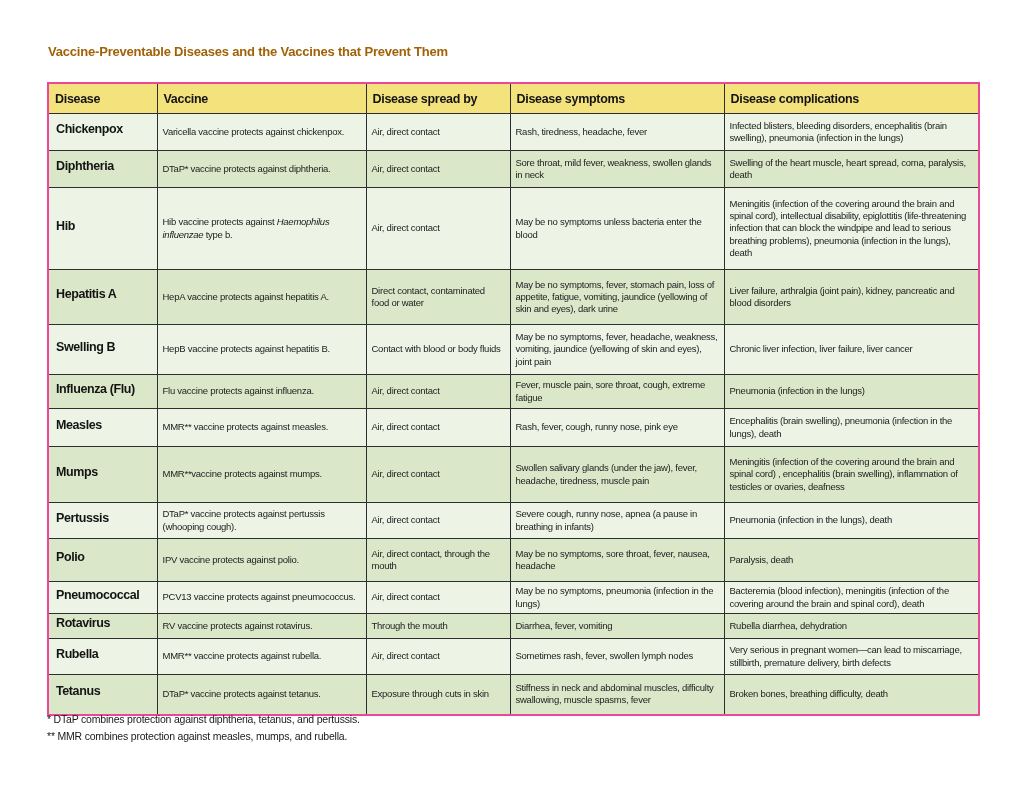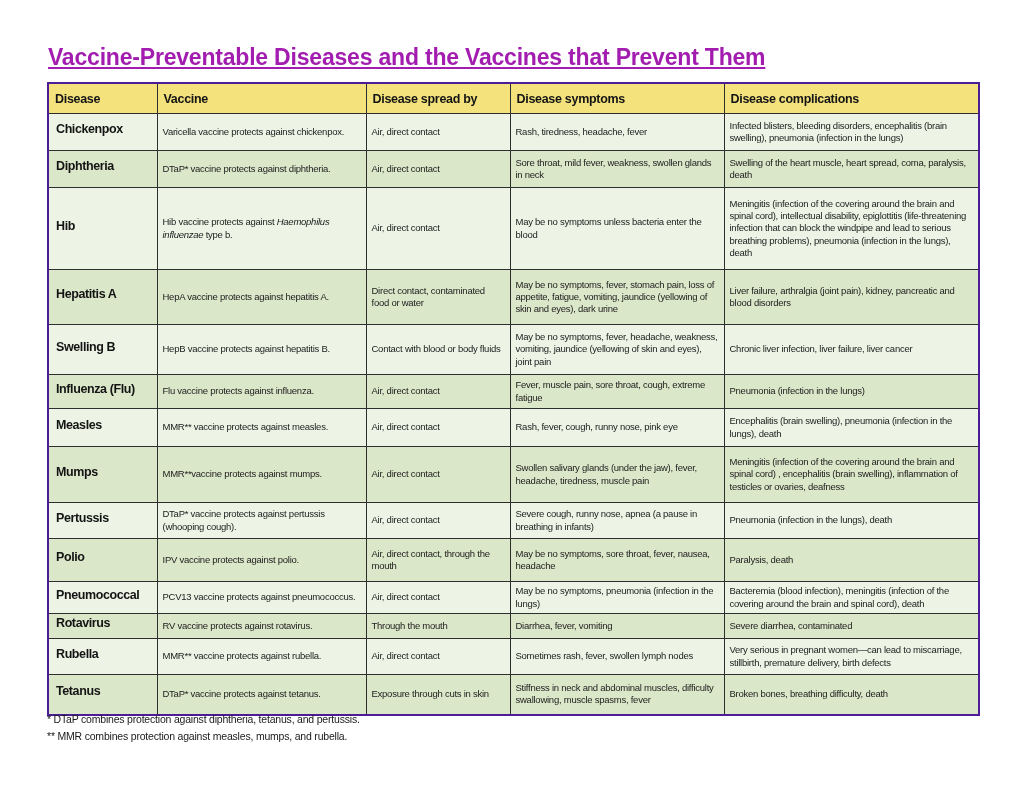--- a/index.html
+++ b/index.html
@@ -1,24 +1,24 @@
 <!DOCTYPE html>
 <html><head>
 <meta charset="utf-8">
 <style>
   html,body { margin:0; padding:0; background:#ffffff; }
   body { width:1024px; height:791px; font-family:"Liberation Sans", sans-serif; }
   .page { position:relative; width:1024px; height:791px; background:#ffffff; overflow:hidden; }
 
-  .title { position:absolute; left:48px; top:44px; font-size:23px; font-weight:bold;
-           color:#a21caf; letter-spacing:-0.2px;text-decoration:underline; }
+  .title { position:absolute; left:48px; top:44px; font-size:13px; font-weight:bold;
+           color:#a16207; letter-spacing:-0.2px; }
 
   table.vtable { position:absolute; left:47px; top:82px; width:931px;
                  border-collapse:collapse; table-layout:fixed;
-                 border:2px solid #4c1d95; }
+                 border:2px solid #ec4899; }
   table.vtable td { border:1px solid #2e2e2e; vertical-align:middle; overflow:hidden; }
 
   thead td { background:#f4e27d; font-weight:bold; font-size:12.5px; letter-spacing:-0.3px;
              color:#141414; padding:2px 6px; height:25px; }
 
   td.disease { font-weight:bold; font-size:12.5px; letter-spacing:-0.4px; color:#141414;
                padding:2px 4px 8px 7px; white-space:nowrap; }
   td.cell { font-size:9.5px; letter-spacing:-0.25px; line-height:1.28; color:#1c1c1c;
             padding:2px 5px; }
   tr.row-light td { background:#edf3e5; }
@@ -130,21 +130,21 @@
         <td class="cell">PCV13 vaccine protects against pneumococcus.</td>
         <td class="cell">Air, direct contact</td>
         <td class="cell">May be no symptoms, pneumonia (infection in the lungs)</td>
         <td class="cell">Bacteremia (blood infection), meningitis (infection of the covering around the brain and spinal cord), death</td>
       </tr>
       <tr class="row-dark" style="height:25px">
         <td class="disease">Rotavirus</td>
         <td class="cell">RV vaccine protects against rotavirus.</td>
         <td class="cell">Through the mouth</td>
         <td class="cell">Diarrhea, fever, vomiting</td>
-        <td class="cell">Severe diarrhea, contaminated</td>
+        <td class="cell">Rubella diarrhea, dehydration</td>
       </tr>
       <tr class="row-light" style="height:36px">
         <td class="disease">Rubella</td>
         <td class="cell">MMR** vaccine protects against rubella.</td>
         <td class="cell">Air, direct contact</td>
         <td class="cell">Sometimes rash, fever, swollen lymph nodes</td>
         <td class="cell">Very serious in pregnant women—can lead to miscarriage, stillbirth, premature delivery, birth defects</td>
       </tr>
       <tr class="row-dark" style="height:40px">
         <td class="disease">Tetanus</td>

